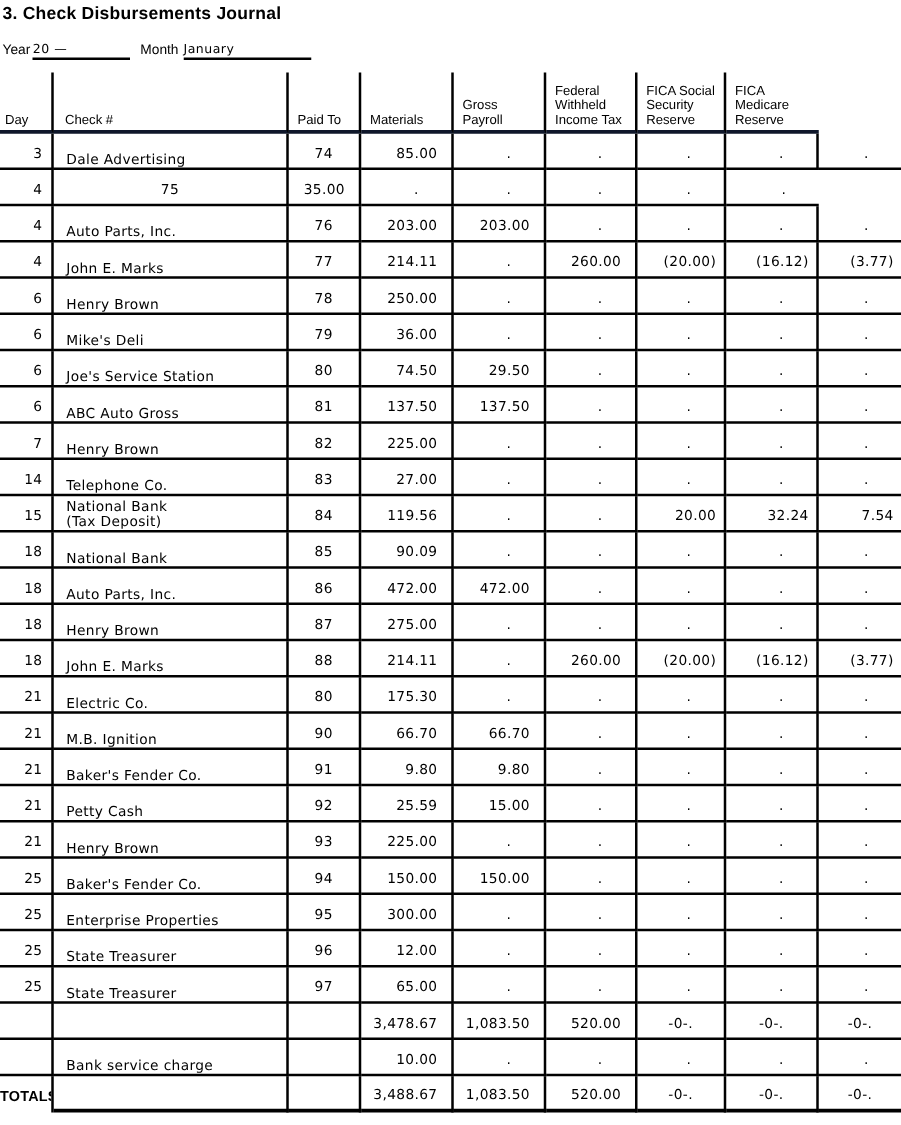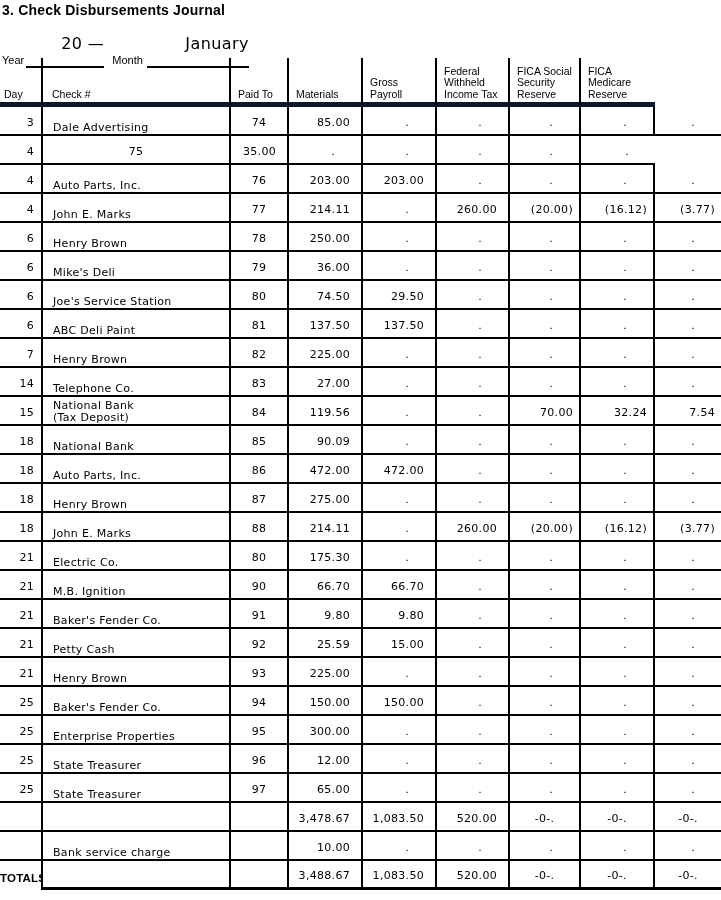--- a/index.html
+++ b/index.html
@@ -10,36 +10,36 @@
   .title {
     position:absolute; top:2px; left:2px;
     font-size:14px; font-weight:bold; letter-spacing:0.2px;
   }
   .meta-row {
     position:absolute; top:34px; left:2px;
     display:flex; align-items:flex-end; font-size:11px;
   }
   .meta-label { padding-bottom:2px; }
   .blank-line {
-    border-bottom:2px solid #000; text-align:right;
-    font-family:"DejaVu Sans", sans-serif; font-size:16px; letter-spacing:0.4px;
-    padding-bottom:13px; margin-left:2px;
+    border-bottom:2px solid #000; text-align:left;
+    font-family:"DejaVu Sans", sans-serif; font-size:10px; letter-spacing:0.4px;
+    padding-bottom:1px; margin-left:2px;
   }
   .blank-year { width:78px; }
   .blank-month { width:102px; margin-left:4px; }
   .meta-gap { width:8px; }
 
   .journal { position:absolute; top:58px; left:0; width:721px; }
   .grid {
     display:grid;
     grid-template-columns:43px 188px 58px 74px 74px 73px 71px 74px 66px;
   }
   .header-row { height:49px; }
   .hcell {
-    box-sizing:border-box; border-right:2px solid #000; border-bottom:5px solid #0f172a;
+    box-sizing:border-box; border-right:2px solid #000; border-bottom:3px solid #0f172a;
     display:flex; align-items:flex-end;
     font-size:10.5px; line-height:11.5px; white-space:pre-line;
     padding:0 2px 2px 7px; overflow:hidden;
   }
   .hcell.h-day { padding-left:4px; }
   .hcell.h-check { padding-left:9px; }
   .hcell:last-child { border-right:none; }
 
   .row { height:29px; }
   .c {
@@ -169,21 +169,21 @@
           <div class="c col-check">80</div>
           <div class="c numcell">74.50</div>
           <div class="c numcell">29.50</div>
           <div class="c dotcell">.</div>
           <div class="c dotcell">.</div>
           <div class="c dotcell">.</div>
           <div class="c dotcell last-col">.</div>
         </div>
         <div class="grid row">
           <div class="c col-day">6</div>
-          <div class="c col-paid">ABC Deli Paint</div>
+          <div class="c col-paid">ABC Auto Gross</div>
           <div class="c col-check">81</div>
           <div class="c numcell">137.50</div>
           <div class="c numcell">137.50</div>
           <div class="c dotcell">.</div>
           <div class="c dotcell">.</div>
           <div class="c dotcell">.</div>
           <div class="c dotcell last-col">.</div>
         </div>
         <div class="grid row">
           <div class="c col-day">7</div>
@@ -208,21 +208,21 @@
           <div class="c dotcell last-col">.</div>
         </div>
         <div class="grid row">
           <div class="c col-day">15</div>
           <div class="c col-paid">National Bank
 (Tax Deposit)</div>
           <div class="c col-check">84</div>
           <div class="c numcell">119.56</div>
           <div class="c dotcell">.</div>
           <div class="c dotcell">.</div>
-          <div class="c numtight">70.00</div>
+          <div class="c numtight">20.00</div>
           <div class="c numtight">32.24</div>
           <div class="c numtight last-col">7.54</div>
         </div>
         <div class="grid row">
           <div class="c col-day">18</div>
           <div class="c col-paid">National Bank</div>
           <div class="c col-check">85</div>
           <div class="c numcell">90.09</div>
           <div class="c dotcell">.</div>
           <div class="c dotcell">.</div>

